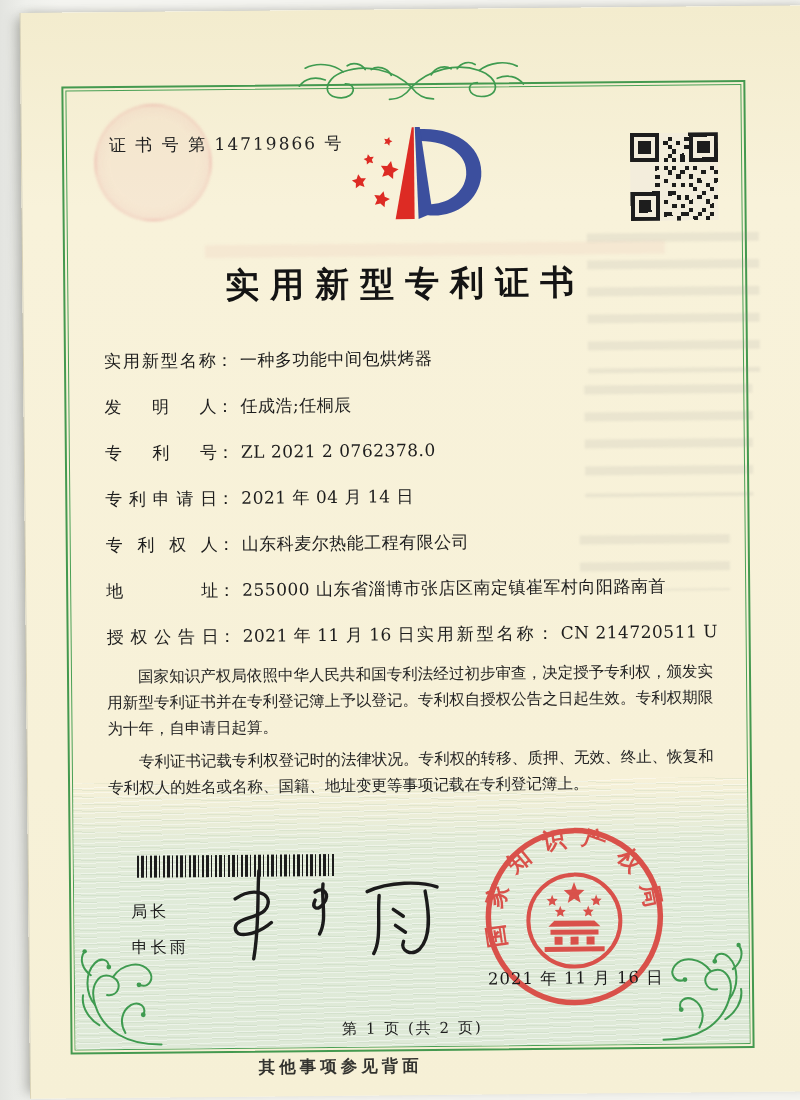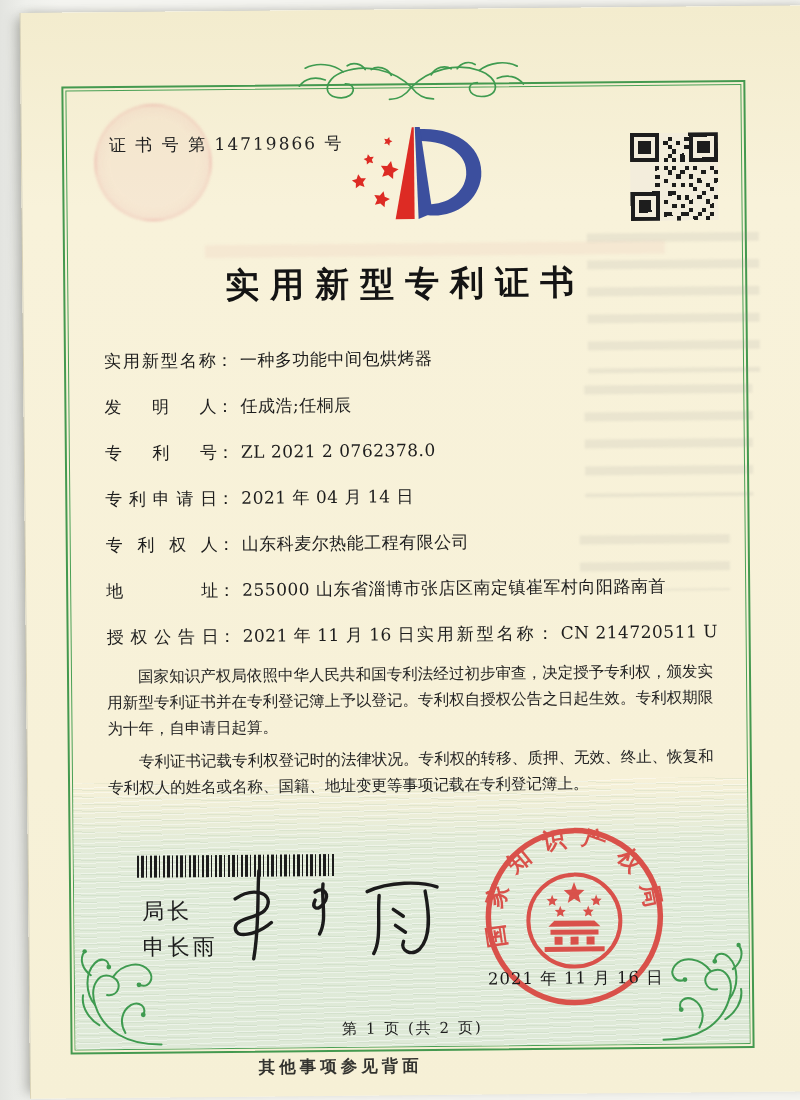--- a/index.html
+++ b/index.html
@@ -62,21 +62,21 @@
   .pair2{position:absolute;left:310px;top:0;}
   .pair2 .flabel2{letter-spacing:3px;}
   
   .paras{position:absolute;left:38px;top:576px;width:606px;font-size:15.5px;line-height:26px;color:#242424;text-align:justify;}
   .paras p{margin:0 0 7px;text-indent:2em;}
   
   .barcode{
     position:absolute;left:66px;top:768px;width:198px;height:22px;
     background:repeating-linear-gradient(90deg,#1c1c1c 0 2px,transparent 2px 4px,#1c1c1c 4px 7px,transparent 7px 9px,#1c1c1c 9px 10px,transparent 10px 13px);
   }
-  .officer{position:absolute;left:71px;top:806px;font-size:22px;letter-spacing:3px;color:#1c1c1c;line-height:36px;}
+  .officer{position:absolute;left:60px;top:806px;font-size:16px;letter-spacing:3px;color:#1c1c1c;line-height:36px;}
   .sig{position:absolute;left:148px;top:776px;}
   .seal{position:absolute;left:408px;top:738px;opacity:.92;}
   .seal-date{position:absolute;left:398px;top:884px;width:212px;text-align:center;font-size:16.5px;letter-spacing:1px;color:#1a1a1a;}
   .page-note{position:absolute;left:0;right:0;top:934px;text-align:center;font-size:15px;letter-spacing:2px;color:#1e1e1e;}
   .back-note{position:absolute;left:228px;top:1046px;font-size:16.5px;letter-spacing:4px;color:#33332f;font-weight:600;}
   
   .orn-top{position:absolute;left:232px;top:-28px;}
   .orn-bl{position:absolute;left:-3px;bottom:-3px;}
   .orn-br{position:absolute;right:-3px;bottom:-3px;transform:scaleX(-1);}
 </style>

